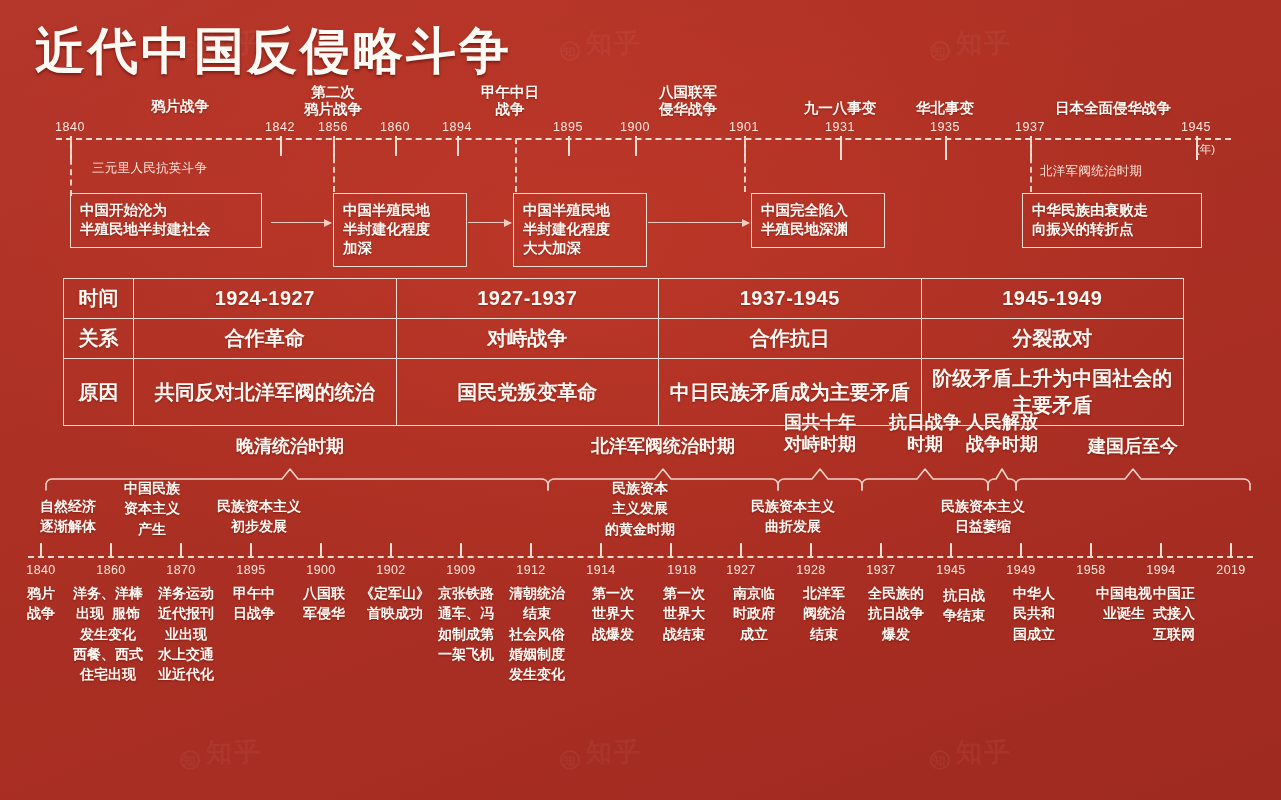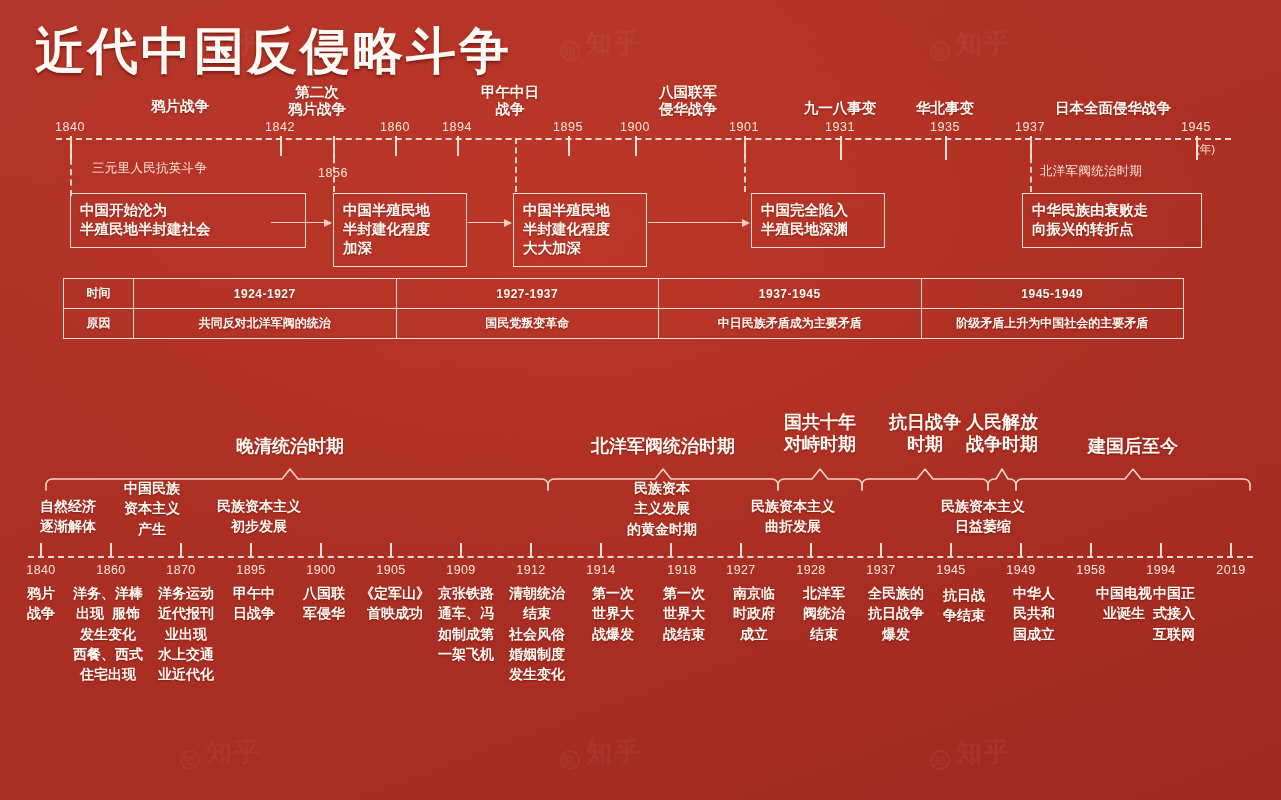--- a/index.html
+++ b/index.html
@@ -80,21 +80,21 @@
   .yearunit{ position:absolute; font-size:11.5px; color:#fbe3d8; }
 
   
   #tbl{
     position:absolute; left:63px; top:278px; width:1121px;
     border-collapse:collapse; table-layout:fixed;
   }
   #tbl td{
     border:1.3px solid #f3ddd2;
     text-align:center; color:#fff8f3;
-    font-size:12px; font-weight:bold; padding:6px 2px;
+    font-size:20px; font-weight:bold; padding:6px 2px;
     text-shadow:0 1px 2px rgba(70,10,6,.4);
     height:30px;
   }
   #tbl td.hd{ width:70px; }
   #tbl td.num{ font-weight:bold; letter-spacing:.5px; }
 
   
   #bottom{ position:absolute; left:0; top:400px; width:1281px; height:400px; }
   .period{
     position:absolute; transform:translateX(-50%);
@@ -137,32 +137,32 @@
   <div class="wm" style="left:560px;top:735px;"><span class="dot">知</span>知乎</div>
   <div class="wm" style="left:930px;top:735px;"><span class="dot">知</span>知乎</div>
 
   <div id="title">近代中国反侵略斗争</div>
 
   <div id="topAxis">
     <div class="axisline"></div>
     <div class="yearunit" style="left:1196px;top:142px;">(年)</div>
 
     <div class="evname" style="left:180px;top:98px;">鸦片战争</div>
-    <div class="evname" style="left:317px;top:84px;">第二次<br>鸦片战争</div>
+    <div class="evname" style="left:333px;top:84px;">第二次<br>鸦片战争</div>
     <div class="evname" style="left:510px;top:84px;">甲午中日<br>战争</div>
     <div class="evname" style="left:688px;top:84px;">八国联军<br>侵华战争</div>
     <div class="evname" style="left:840px;top:100px;">九一八事变</div>
     <div class="evname" style="left:945px;top:100px;">华北事变</div>
     <div class="evname" style="left:1113px;top:100px;">日本全面侵华战争</div>
 
     <div class="yearlab" style="left:70px;top:120px;">1840</div>
     <div class="ytick" style="left:70px;top:136px;height:24px;"></div>
     <div class="yearlab" style="left:280px;top:120px;">1842</div>
     <div class="ytick" style="left:280px;top:136px;height:20px;"></div>
-    <div class="yearlab" style="left:333px;top:120px;margin-top:46px;">1856</div>
+    <div class="yearlab" style="left:333px;top:120px;">1856</div>
     <div class="ytick" style="left:333px;top:136px;height:24px;"></div>
     <div class="yearlab" style="left:395px;top:120px;">1860</div>
     <div class="ytick" style="left:395px;top:136px;height:20px;"></div>
     <div class="yearlab" style="left:457px;top:120px;">1894</div>
     <div class="ytick" style="left:457px;top:136px;height:20px;"></div>
     <div class="yearlab" style="left:568px;top:120px;">1895</div>
     <div class="ytick" style="left:568px;top:136px;height:20px;"></div>
     <div class="yearlab" style="left:635px;top:120px;">1900</div>
     <div class="ytick" style="left:635px;top:136px;height:20px;"></div>
     <div class="yearlab" style="left:744px;top:120px;">1901</div>
@@ -178,41 +178,48 @@
 
     <div class="dashdrop" style="left:70px;top:138px;height:58px;"></div>
     <div class="dashdrop" style="left:333px;top:138px;height:54px;"></div>
     <div class="dashdrop" style="left:515px;top:138px;height:54px;"></div>
     <div class="dashdrop" style="left:744px;top:138px;height:54px;"></div>
     <div class="dashdrop" style="left:1030px;top:138px;height:54px;"></div>
 
     <div class="subnote" style="left:92px;top:160px;">三元里人民抗英斗争</div>
     <div class="subnote" style="left:1040px;top:163px;">北洋军阀统治时期</div>
 
-    <div class="ebox" style="left:70px;top:193px;width:236px;">中国开始沦为<br>半殖民地半封建社会</div>
+    <div class="ebox" style="left:70px;top:193px;width:192px;">中国开始沦为<br>半殖民地半封建社会</div>
     <div class="ebox" style="left:333px;top:193px;width:134px;">中国半殖民地<br>半封建化程度<br>加深</div>
     <div class="ebox" style="left:513px;top:193px;width:134px;">中国半殖民地<br>半封建化程度<br>大大加深</div>
     <div class="ebox" style="left:1022px;top:193px;width:180px;">中华民族由衰败走<br>向振兴的转折点</div>
     <div class="ebox" style="left:751px;top:193px;width:134px;">中国完全陷入<br>半殖民地深渊</div>
 
     <div class="arrow" style="left:271px;top:222px;width:60px;"></div>
     <div class="arrow" style="left:468px;top:222px;width:43px;"></div>
     <div class="arrow" style="left:648px;top:222px;width:101px;"></div>
   </div>
 
   <table id="tbl">
     <tbody>
         <tr>
       <td class="hd">时间</td>
       <td class="num">1924-1927</td>
       <td class="num">1927-1937</td>
       <td class="num">1937-1945</td>
       <td class="num">1945-1949</td>
     </tr>
     <tr>
+      <td class="hd">关系</td>
+      <td>合作革命</td>
+      <td>对峙战争</td>
+      <td>合作抗日</td>
+      <td>分裂敌对</td>
+    </tr>
+    <tr>
       <td class="hd">原因</td>
       <td>共同反对北洋军阀的统治</td>
       <td>国民党叛变革命</td>
       <td>中日民族矛盾成为主要矛盾</td>
       <td>阶级矛盾上升为中国社会的主要矛盾</td>
     </tr>
   </tbody>
     </table>
 
   <div id="bottom">
@@ -237,21 +244,21 @@
 
         <path d="M988,30 L988,24 Q989,19 995,19 L996,19 L1002,9 L1008,19 L1009,19 Q1015,19 1016,24 L1016,30"></path>
 
         <path d="M1016,30 L1016,24 Q1017,19 1023,19 L1125,19 L1133,9 L1141,19 L1243,19 Q1249,19 1250,24 L1250,30"></path>
       </g>
     </svg>
 
     <div class="econ" style="left:68px;top:96px;">自然经济<br>逐渐解体</div>
     <div class="econ" style="left:152px;top:78px;">中国民族<br>资本主义<br>产生</div>
     <div class="econ" style="left:259px;top:96px;">民族资本主义<br>初步发展</div>
-    <div class="econ" style="left:640px;top:78px;margin-left:22px;">民族资本<br>主义发展<br>的黄金时期</div>
+    <div class="econ" style="left:640px;top:78px;">民族资本<br>主义发展<br>的黄金时期</div>
     <div class="econ" style="left:793px;top:96px;">民族资本主义<br>曲折发展</div>
     <div class="econ" style="left:983px;top:96px;">民族资本主义<br>日益萎缩</div>
 
     <div class="baxis"></div>
 
     <div class="btick" style="left:40px;top:143px;height:14px;"></div>
     <div class="byear" style="left:41px;top:163px;">1840</div>
     <div class="bdesc" style="left:41px;top:183px;">鸦片<br>战争</div>
 
     <div class="btick" style="left:110px;top:143px;height:14px;"></div>
@@ -264,21 +271,21 @@
 
     <div class="btick" style="left:250px;top:143px;height:14px;"></div>
     <div class="byear" style="left:251px;top:163px;">1895</div>
     <div class="bdesc" style="left:254px;top:183px;">甲午中<br>日战争</div>
 
     <div class="btick" style="left:320px;top:143px;height:14px;"></div>
     <div class="byear" style="left:321px;top:163px;">1900</div>
     <div class="bdesc" style="left:324px;top:183px;">八国联<br>军侵华</div>
 
     <div class="btick" style="left:390px;top:143px;height:14px;"></div>
-    <div class="byear" style="left:391px;top:163px;">1905</div>
+    <div class="byear" style="left:391px;top:163px;">1902</div>
     <div class="bdesc" style="left:395px;top:183px;">《定军山》<br>首映成功</div>
 
     <div class="btick" style="left:460px;top:143px;height:14px;"></div>
     <div class="byear" style="left:461px;top:163px;">1909</div>
     <div class="bdesc" style="left:466px;top:183px;">京张铁路<br>通车、冯<br>如制成第<br>一架飞机</div>
 
     <div class="btick" style="left:530px;top:143px;height:14px;"></div>
     <div class="byear" style="left:531px;top:163px;">1912</div>
     <div class="bdesc" style="left:537px;top:183px;">清朝统治<br>结束<br>社会风俗<br>婚姻制度<br>发生变化</div>
 

